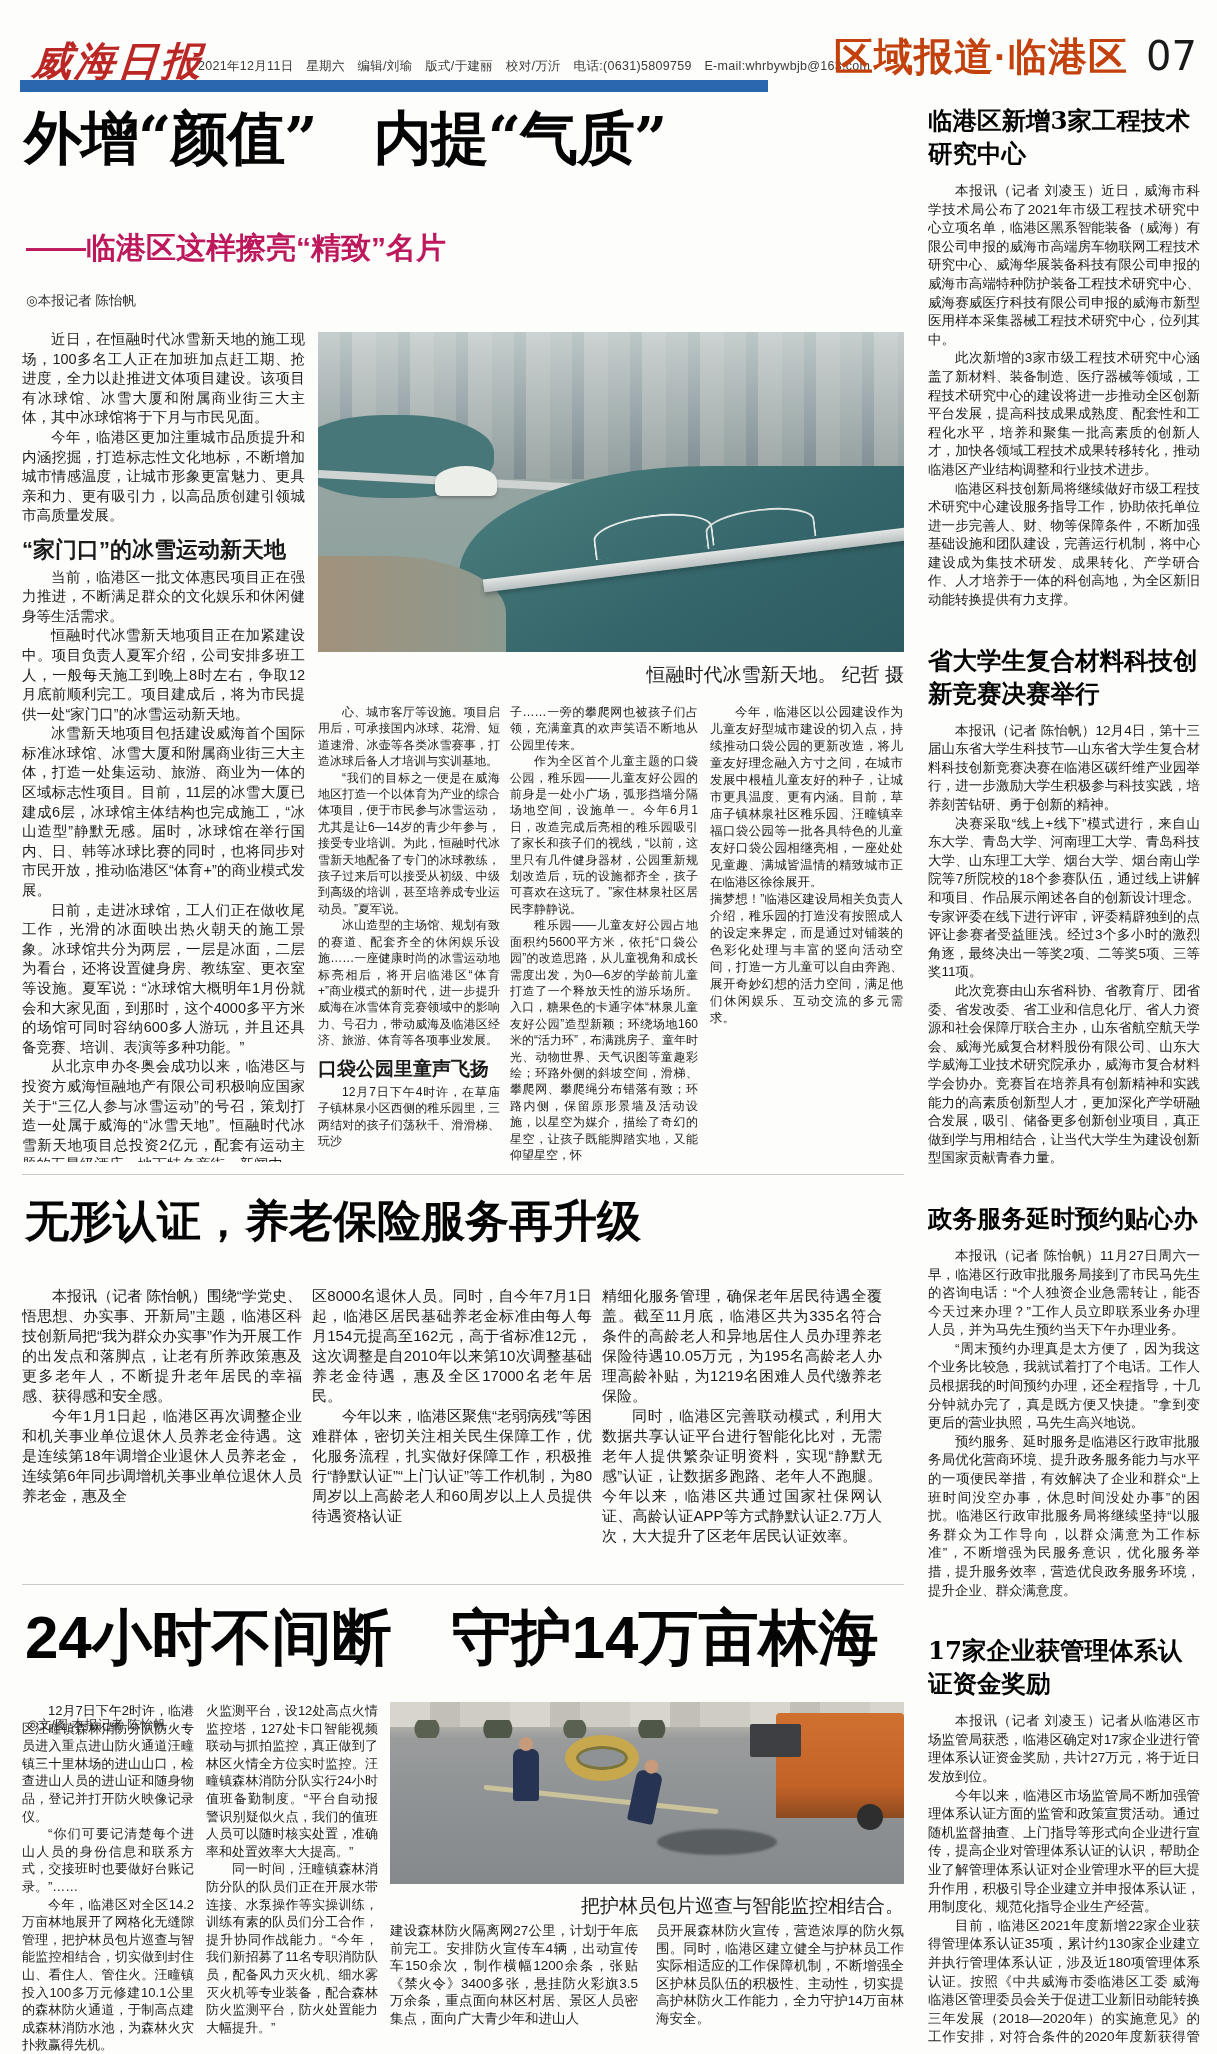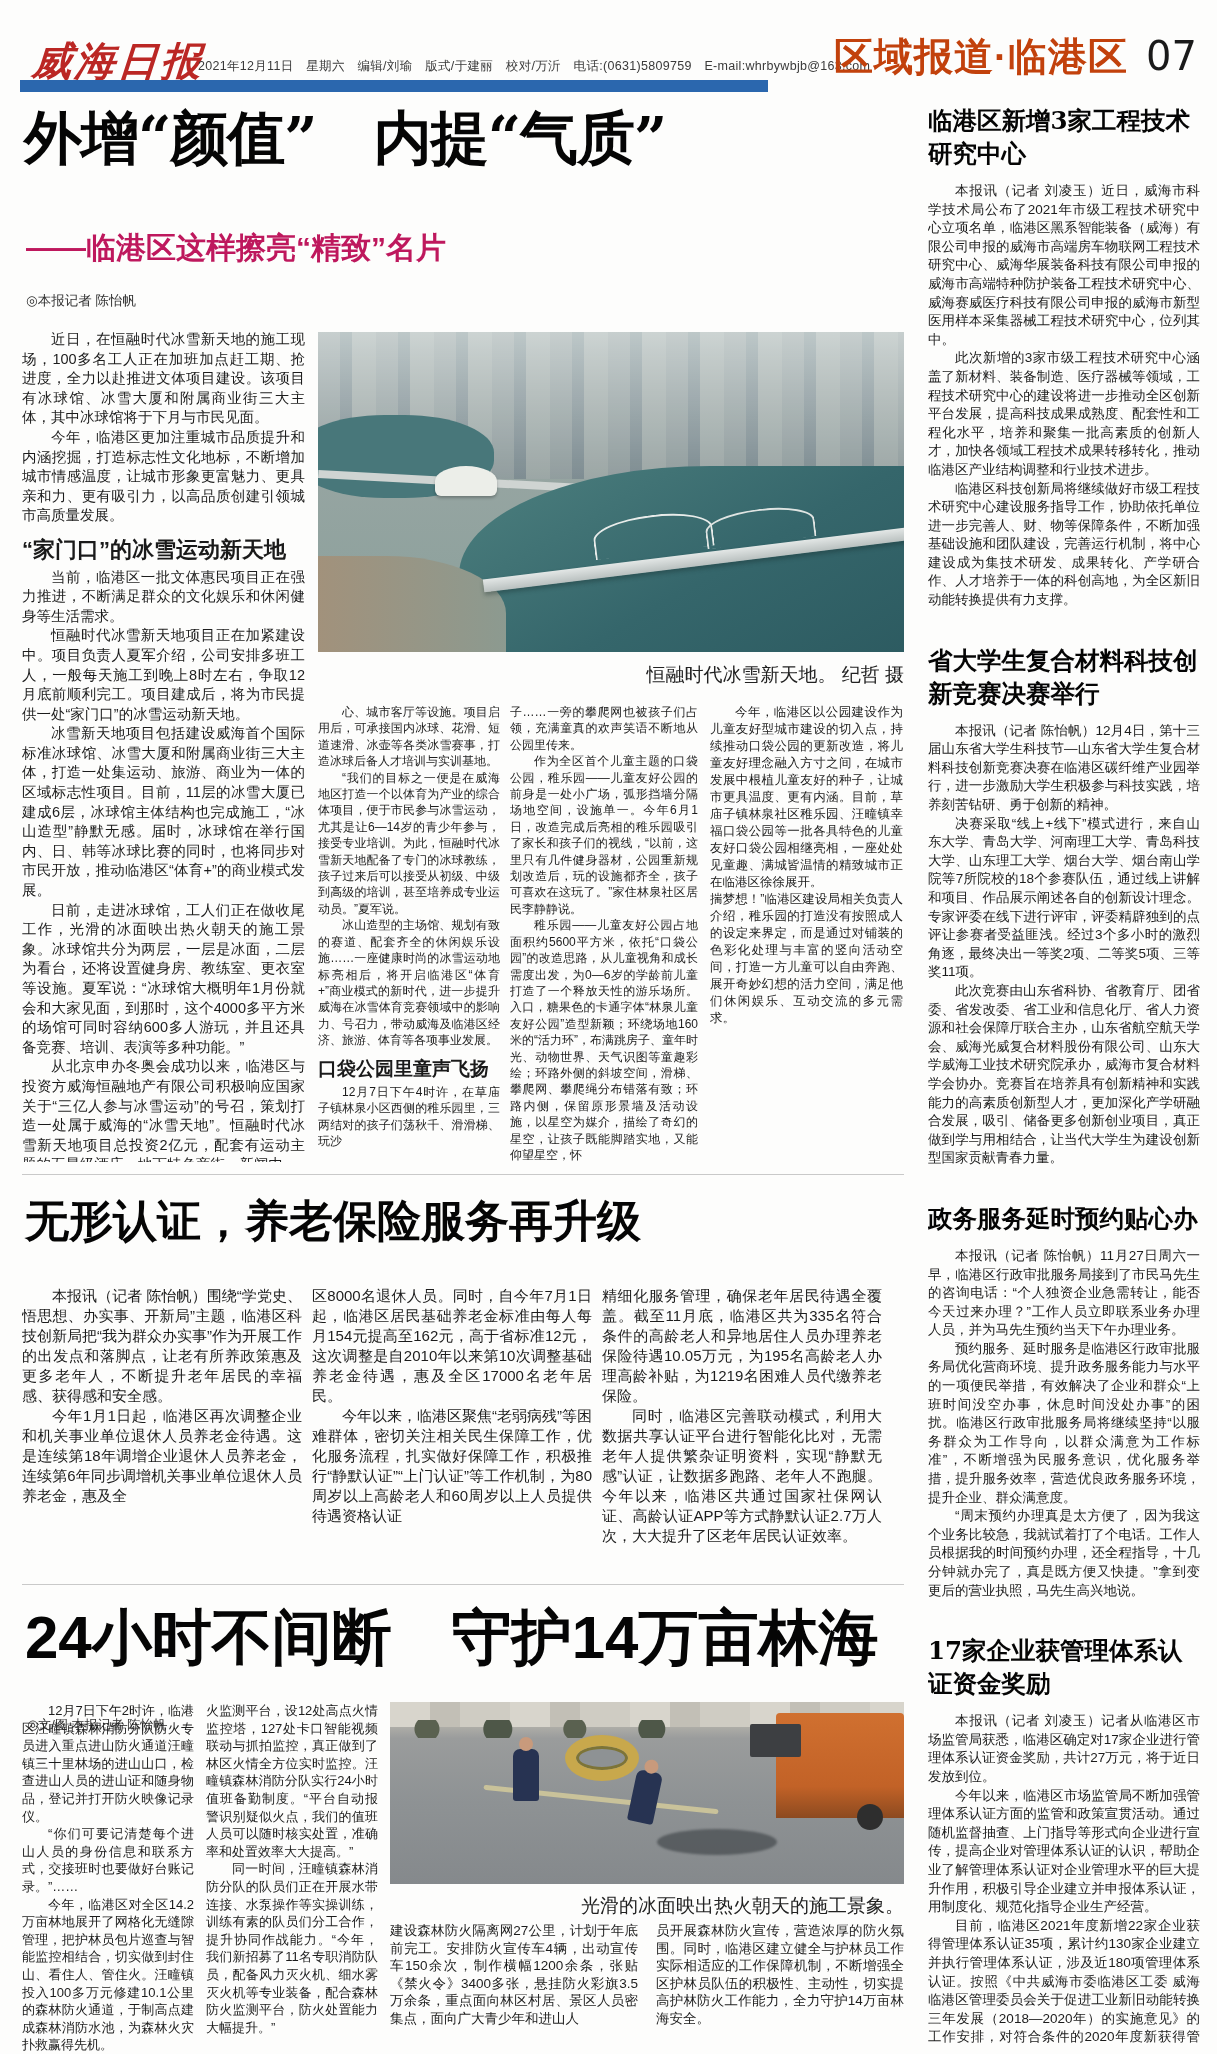--- a/index.html
+++ b/index.html
@@ -198,21 +198,21 @@
     <div class="p2 p2-line"></div>
     <div class="p2 p2-hose"></div>
     <div class="p2 p2-fig p2-f1">
         <div class="p2-head"></div>
       </div>
     <div class="p2 p2-fig p2-f2">
         <div class="p2-head"></div>
       </div>
     <div class="p2 p2-wet"></div>
   </div>
-  <div class="caption" style="left:390px; top:1893px; width:514px;">光滑的冰面映出热火朝天的施工景象。</div>
+  <div class="caption" style="left:390px; top:1893px; width:514px;">把护林员包片巡查与智能监控相结合。</div>
 
   <div class="col bot-c bot-c3">
     <p style="text-indent:0">建设森林防火隔离网27公里，计划于年底前完工。安排防火宣传车4辆，出动宣传车150余次，制作横幅1200余条，张贴《禁火令》3400多张，悬挂防火彩旗3.5万余条，重点面向林区村居、景区人员密集点，面向广大青少年和进山人</p>
   </div>
   <div class="col bot-c bot-c4">
     <p style="text-indent:0">员开展森林防火宣传，营造浓厚的防火氛围。同时，临港区建立健全与护林员工作实际相适应的工作保障机制，不断增强全区护林员队伍的积极性、主动性，切实提高护林防火工作能力，全力守护14万亩林海安全。</p>
   </div>
 
   <div class="sidebar">
 
@@ -231,22 +231,22 @@
         <p>本报讯（记者 陈怡帆）12月4日，第十三届山东省大学生科技节—山东省大学生复合材料科技创新竞赛决赛在临港区碳纤维产业园举行，进一步激励大学生积极参与科技实践，培养刻苦钻研、勇于创新的精神。</p>
         <p>决赛采取“线上+线下”模式进行，来自山东大学、青岛大学、河南理工大学、青岛科技大学、山东理工大学、烟台大学、烟台南山学院等7所院校的18个参赛队伍，通过线上讲解和项目、作品展示阐述各自的创新设计理念。专家评委在线下进行评审，评委精辟独到的点评让参赛者受益匪浅。经过3个多小时的激烈角逐，最终决出一等奖2项、二等奖5项、三等奖11项。</p>
         <p>此次竞赛由山东省科协、省教育厅、团省委、省发改委、省工业和信息化厅、省人力资源和社会保障厅联合主办，山东省航空航天学会、威海光威复合材料股份有限公司、山东大学威海工业技术研究院承办，威海市复合材料学会协办。竞赛旨在培养具有创新精神和实践能力的高素质创新型人才，更加深化产学研融合发展，吸引、储备更多创新创业项目，真正做到学与用相结合，让当代大学生为建设创新型国家贡献青春力量。</p>
       </div>
     </div>
 
     <div class="sb-article">
       <div class="sb-title">政务服务延时预约贴心办</div>
       <div class="sb-body">
         <p>本报讯（记者 陈怡帆）11月27日周六一早，临港区行政审批服务局接到了市民马先生的咨询电话：“个人独资企业急需转让，能否今天过来办理？”工作人员立即联系业务办理人员，并为马先生预约当天下午办理业务。</p>
+        <p>“周末预约办理真是太方便了，因为我这个业务比较急，我就试着打了个电话。工作人员根据我的时间预约办理，还全程指导，十几分钟就办完了，真是既方便又快捷。”拿到变更后的营业执照，马先生高兴地说。</p>
         <p>预约服务、延时服务是临港区行政审批服务局优化营商环境、提升政务服务能力与水平的一项便民举措，有效解决了企业和群众“上班时间没空办事，休息时间没处办事”的困扰。临港区行政审批服务局将继续坚持“以服务群众为工作导向，以群众满意为工作标准”，不断增强为民服务意识，优化服务举措，提升服务效率，营造优良政务服务环境，提升企业、群众满意度。</p>
-        <p>“周末预约办理真是太方便了，因为我这个业务比较急，我就试着打了个电话。工作人员根据我的时间预约办理，还全程指导，十几分钟就办完了，真是既方便又快捷。”拿到变更后的营业执照，马先生高兴地说。</p>
       </div>
     </div>
 
     <div class="sb-article">
       <div class="sb-title">17家企业获管理体系认证资金奖励</div>
       <div class="sb-body">
         <p>本报讯（记者 刘凌玉）记者从临港区市场监管局获悉，临港区确定对17家企业进行管理体系认证资金奖励，共计27万元，将于近日发放到位。</p>
         <p>今年以来，临港区市场监管局不断加强管理体系认证方面的监管和政策宣贯活动。通过随机监督抽查、上门指导等形式向企业进行宣传，提高企业对管理体系认证的认识，帮助企业了解管理体系认证对企业管理水平的巨大提升作用，积极引导企业建立并申报体系认证，用制度化、规范化指导企业生产经营。</p>
         <p>目前，临港区2021年度新增22家企业获得管理体系认证35项，累计约130家企业建立并执行管理体系认证，涉及近180项管理体系认证。按照《中共威海市委临港区工委 威海临港区管理委员会关于促进工业新旧动能转换三年发展（2018—2020年）的实施意见》的工作安排，对符合条件的2020年度新获得管理体系认证的企业进行资金奖励。截至目前，临港区市场监管局已完成本年度管理体系认证奖励资金的审核工作，确定对17家企业进行管理体系认证资金奖励，共计27万元。</p>
 

